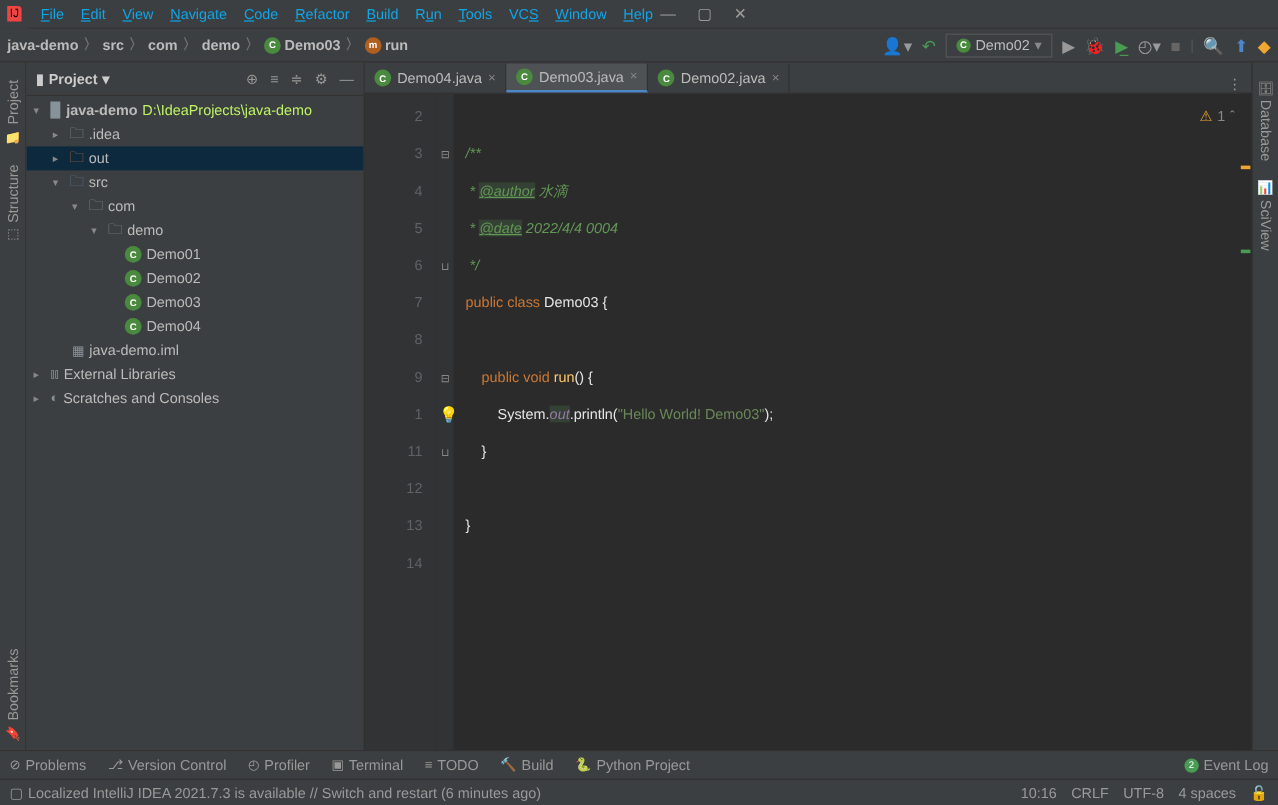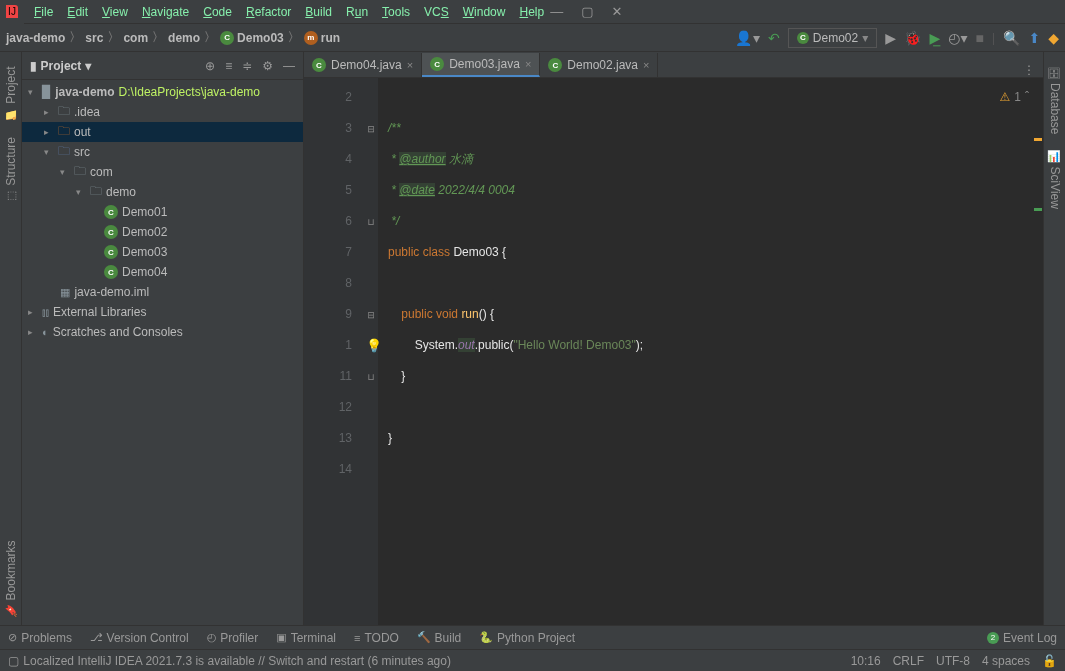--- a/index.html
+++ b/index.html
@@ -1,21 +1,21 @@
 <!DOCTYPE html>
 <html><head>
 <meta charset="utf-8">
 <style>
 *{margin:0;padding:0;box-sizing:border-box;font-family:"Segoe UI",Arial,sans-serif;font-size:12px;user-select:none}
 body{background:#3c3f41;color:#bbbbbb;width:1065px;height:671px;overflow:hidden;display:flex;flex-direction:column}
 .titlebar{height:24px;background:#3c3f41;display:flex;align-items:center;border-bottom:1px solid #323232}
 .titlebar .logo{width:24px;height:24px;display:flex;align-items:center;justify-content:center;background:#3c3f41}
 .titlebar .logo span{background:#ef4444;color:#000;font-weight:normal;font-size:10px;padding:1px 2px;border-top-right-radius:3px}
 .menubar{display:flex;gap:2px;padding-left:4px}
-.menubar .m{padding:3px 6px;color:#86efac;cursor:pointer}
+.menubar .m{padding:3px 6px;color:#0ea5e9;cursor:pointer}
 .menubar .m u{text-decoration:underline}
 .title-text{flex:1;text-align:center;color:#777;font-size:11px}
 .win-controls{display:flex;gap:18px;padding-right:12px}
 .win-controls span{color:#999;cursor:pointer;font-size:13px}
 .navbar{height:28px;background:#3c3f41;display:flex;align-items:center;padding:0 6px;border-bottom:1px solid #323232}
 .breadcrumb{display:flex;align-items:center;gap:3px;color:#bbb;font-weight:bold}
 .breadcrumb .sep{color:#737373;margin:0 1px}
 .bc-icon{width:14px;height:14px;border-radius:50%;display:inline-flex;align-items:center;justify-content:center;font-size:8px;font-weight:bold}
 .bc-c{background:#4a8a3f;color:#fff}
 .bc-m{background:#b05f1f;color:#fff}
@@ -285,21 +285,21 @@
             <span>ˇ</span>
           </div>
         <div class="line"></div>
         <div class="line"><span class="doc">/**</span></div>
         <div class="line"><span class="doc"> * </span><span class="doctag">@author</span><span class="doc"> 水滴</span></div>
         <div class="line"><span class="doc"> * </span><span class="doctag">@date</span><span class="doc"> 2022/4/4 0004</span></div>
         <div class="line"><span class="doc"> */</span></div>
         <div class="line"><span class="kw">public class </span><span class="txt">Demo03 {</span></div>
         <div class="line"></div>
         <div class="line"><span class="kw">    public void </span><span class="fn">run</span><span class="txt">() {</span></div>
-        <div class="line" style="position:relative"><span class="bulb">💡</span><span class="txt">        System.</span><span class="fld">out</span><span class="txt">.public(</span><span class="str">"Hello World! Demo03"</span><span class="txt">);</span></div>
+        <div class="line" style="position:relative"><span class="bulb">💡</span><span class="txt">        System.</span><span class="fld">out</span><span class="txt">.println(</span><span class="str">"Hello World! Demo03"</span><span class="txt">);</span></div>
         <div class="line"><span class="txt">    }</span></div>
         <div class="line"></div>
         <div class="line"><span class="txt">}</span></div>
         <div class="line"></div>
       </div>
       <div class="scroll-stripe">
         <div class="mark" style="top:60px;background:#f0a732"></div>
         <div class="mark" style="top:130px;background:#499c54"></div>
       </div>
     </div>

